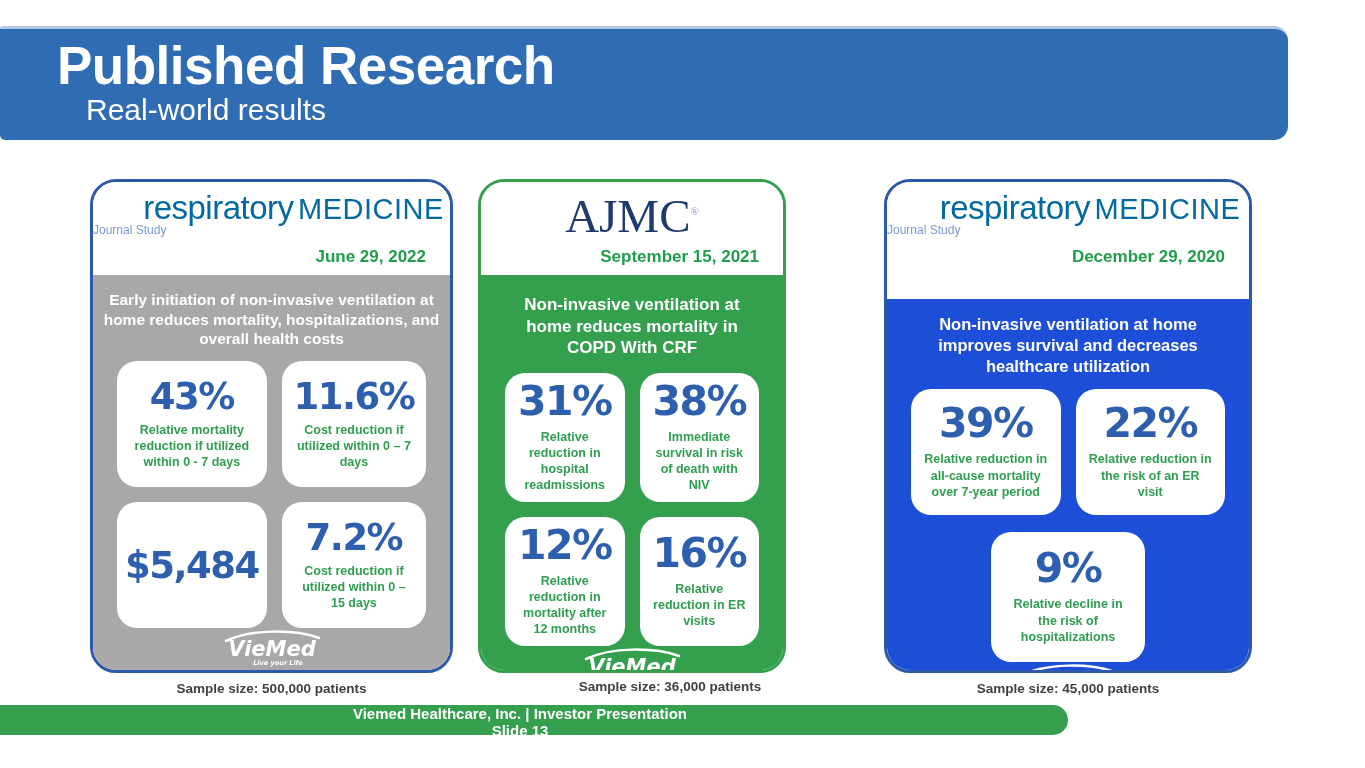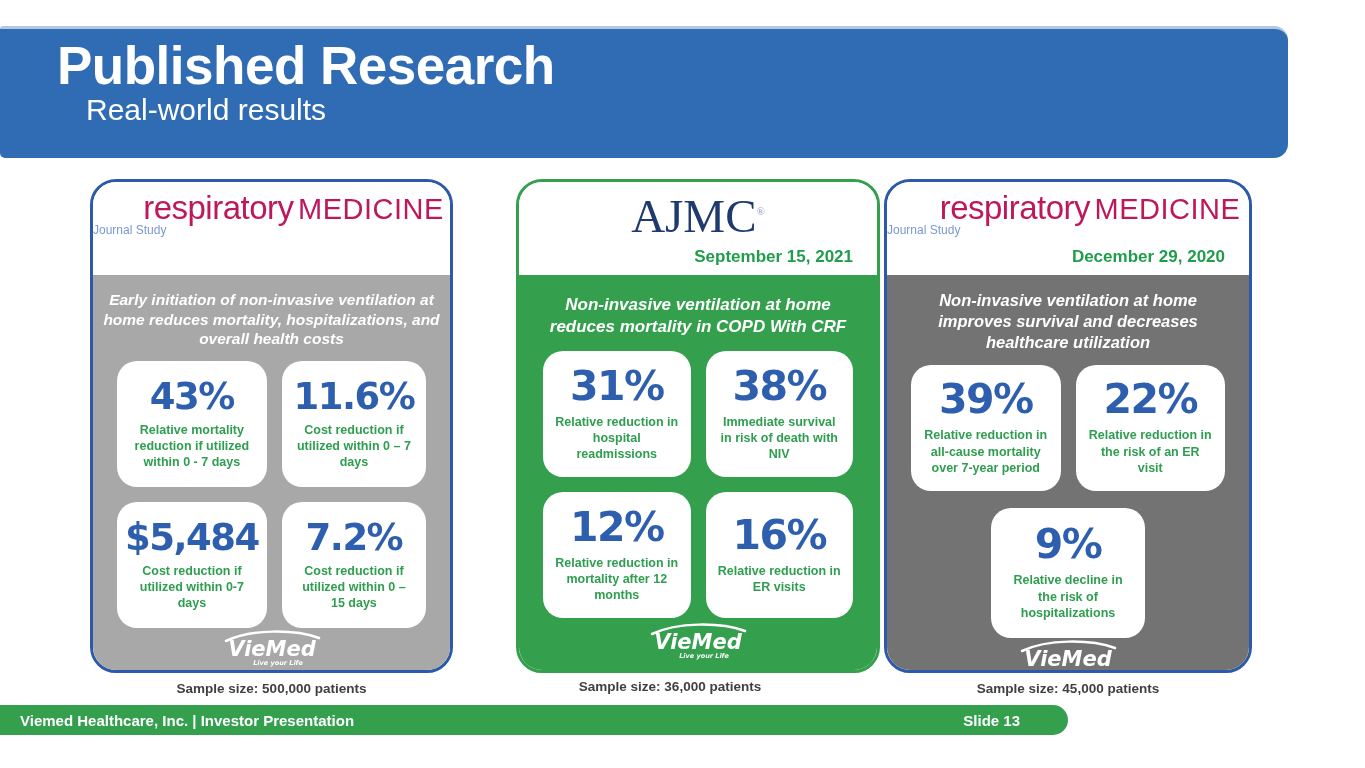--- a/index.html
+++ b/index.html
@@ -3,64 +3,64 @@
 <meta charset="utf-8">
 <style>
   html,body{margin:0;padding:0;}
   body{
     width:1365px;height:768px;position:relative;overflow:hidden;
     background:#ffffff;
     font-family:"Liberation Sans", sans-serif;
   }
   
   .banner{
-    position:absolute;left:0;top:26px;width:1288px;height:132px;
+    position:absolute;left:0;top:26px;width:1288px;height:114px;
     background:#2f6cb4;border-radius:3px 14px 14px 5px;
     border-top:3px solid #b3c7e4;
     box-sizing:border-box;
   }
   .banner .title{
     margin:10px 0 0 57px;font-size:53px;font-weight:bold;color:#ffffff;line-height:1.0;
     letter-spacing:-0.5px;
   }
   .banner .subtitle{
     margin:3px 0 0 86px;font-size:30px;font-weight:normal;color:#ffffff;line-height:1.0;
   }
   
   .card{
     position:absolute;top:179px;height:494px;background:#ffffff;
     border:3px solid;border-radius:26px;overflow:hidden;
     display:flex;flex-direction:column;box-sizing:border-box;
   }
   .card--1{left:90px;width:363px;border-color:#2d5aa8;}
-  .card--2{left:516px;width:364px;border-color:#34a04e;}
+  .card--2{left:478px;width:308px;border-color:#34a04e;}
   .card--3{left:884px;width:368px;border-color:#2d5aa8;}
   .card-header{
     height:93px;flex:0 0 auto;display:flex;flex-direction:column;
     padding-top:9px;box-sizing:border-box;background:#ffffff;
   }
-  .rm-wordmark{text-align:center;line-height:1;color:#be185d;white-space:nowrap;margin-left:44px;}
+  .rm-wordmark{text-align:center;line-height:1;color:#0369a1;white-space:nowrap;margin-left:44px;}
   .rm-wordmark .part1{font-size:33px;font-weight:400;letter-spacing:-0.5px;}
   .rm-wordmark .part2{font-size:29px;font-weight:400;letter-spacing:0.5px;}
   .rm-sub{padding-right:30px;font-size:12px;color:#7a99cf;margin-top:-1px;}
   .ajmc-wordmark{
     text-align:center;font-family:"Liberation Serif", serif;font-size:47px;
     color:#1f3a6e;line-height:1;margin-top:2px;
   }
   .ajmc-wordmark .reg{font-size:11px;vertical-align:super;color:#8a9bbf;}
   .card-date{
     text-align:right;padding:0 24px 8px 0;font-size:17px;font-weight:bold;
     color:#1f9d4b;margin-top:auto;
   }
   .card-body{flex:1;display:flex;flex-direction:column;}
   .card--1 .card-body{background:#a8a8a8;}
   .card--2 .card-body{background:#34a04e;}
-  .card--3 .card-body{background:#737373;}
+  .card--3 .card-body{background:#1d4ed8;margin-top:24px;}
   .headline{
-    color:#ffffff;font-weight:bold;text-align:center;line-height:1.27;font-style:italic;
+    color:#ffffff;font-weight:bold;text-align:center;line-height:1.27;
   }
   .card--1 .headline{font-size:15.5px;padding:15px 10px 12px;}
   .card--2 .headline{font-size:17px;padding:19px 22px 14px;}
   .card--3 .headline{font-size:16.5px;padding:15px 18px 12px;}
   .tiles{display:grid;grid-template-columns:1fr 1fr;gap:15px;padding:0 24px;}
   .tile{
     background:#ffffff;border-radius:20px;
     display:flex;flex-direction:column;justify-content:center;align-items:center;
     text-align:center;min-height:126px;padding:8px 8px;box-sizing:border-box;
   }
@@ -82,53 +82,53 @@
   }
   .sample--1{left:90px;width:363px;}
   .sample--2{left:488px;width:364px;top:679px;}
   .sample--3{left:884px;width:368px;}
   
   .footer{
     position:absolute;left:0;top:705px;width:1068px;height:30px;
     background:#34a04e;border-radius:0 15px 15px 0;
     display:flex;align-items:center;justify-content:space-between;
     padding:0 48px 0 20px;box-sizing:border-box;
-    color:#ffffff;font-weight:bold;font-size:15px;
+    color:#ffffff;font-weight:bold;font-size:15px;flex-direction:column;
   }
 </style>
 </head>
 <body>
 
 <div class="banner">
   <div class="title">Published Research</div>
   <div class="subtitle">Real-world results</div>
 </div>
 
 <div class="card card--1">
   <div class="card-header">
     <div class="rm-wordmark">
       <span class="part1">respiratory</span>
       <span class="part2">MEDICINE</span>
     </div>
     <div class="rm-sub">Journal Study</div>
+    <div class="card-date">June 29, 2022</div>
   </div>
   <div class="card-body">
     <div class="headline">Early initiation of non-invasive ventilation at home reduces mortality, hospitalizations, and overall health costs</div>
     <div class="tiles">
       <div class="tile">
         <div class="value">43%</div>
         <div class="label">Relative mortality reduction if utilized within 0 - 7 days</div>
       </div>
       <div class="tile">
         <div class="value">11.6%</div>
         <div class="label">Cost reduction if utilized within 0 – 7 days</div>
       </div>
       <div class="tile">
         <div class="value">$5,484</div>
-        <div class="label">Cost reduction if utilized within 0-7 days</div>
       </div>
       <div class="tile">
         <div class="value">7.2%</div>
         <div class="label">Cost reduction if utilized within 0 – 15 days</div>
       </div>
     </div>
     <div class="viemed">
       <svg width="112" height="40" viewBox="0 0 112 40">
         <path d="M10 13 C 35 1, 78 1, 103 10" fill="none" stroke="#ffffff" stroke-width="2.5" stroke-linecap="round"></path>
         <text x="56" y="28" text-anchor="middle" font-family="DejaVu Sans, sans-serif" font-size="21" font-style="italic" font-weight="bold" fill="#ffffff">VieMed</text>

